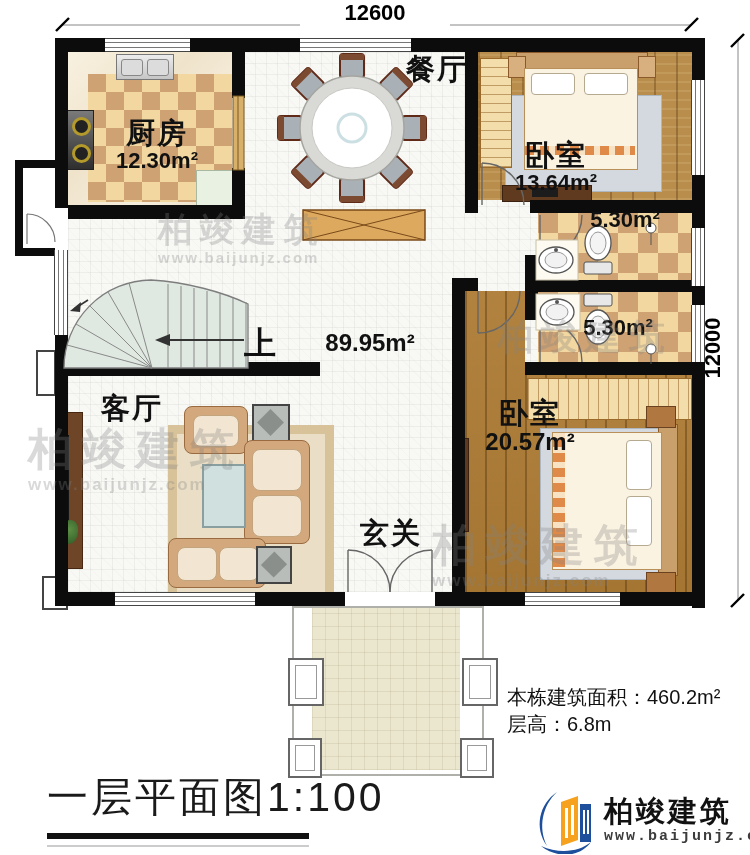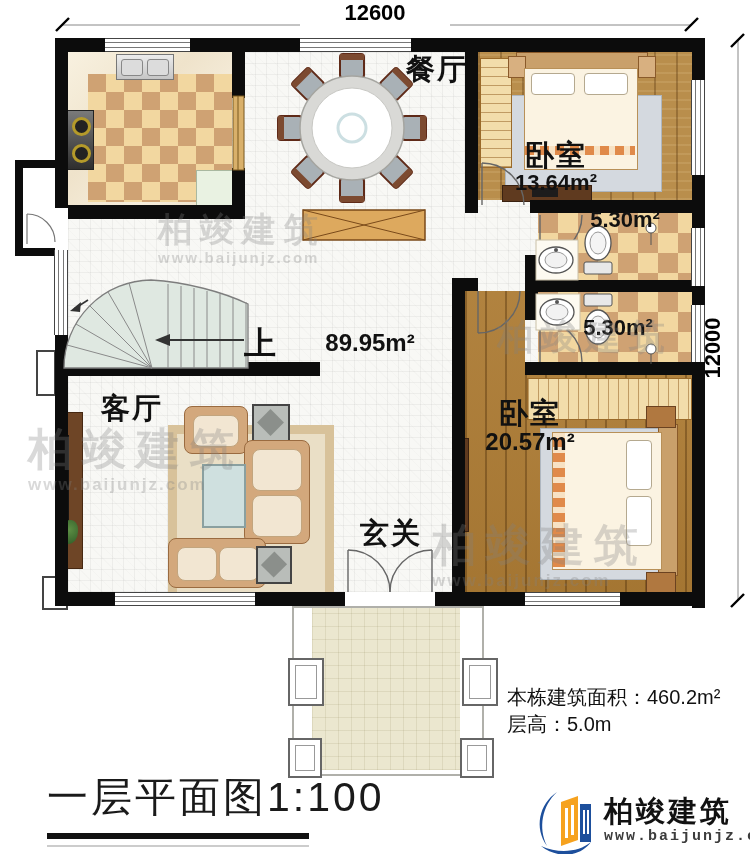--- a/index.html
+++ b/index.html
@@ -286,20 +286,24 @@
         <line x1="651" y1="354" x2="651" y2="364"></line>
     </g>
   </svg>
 
   <div class="dim" style="left:300px;top:0px;width:150px;background:#fff;">12600</div>
   <div class="dim" style="left:700px;top:408px;width:120px;transform:rotate(-90deg);transform-origin:0 0;">12000</div>
 
   <div class="label" style="left:387px;top:54px;width:100px;">
       <span class="rname">餐厅</span>
     </div>
+  <div class="label" style="left:107px;top:118px;width:100px;">
+      <span class="rname">厨房</span>
+      <span class="rarea">12.30m²</span>
+    </div>
   <div class="label" style="left:506px;top:140px;width:100px;">
       <span class="rname">卧室</span>
       <span class="rarea">13.64m²</span>
     </div>
   <div class="label" style="left:575px;top:208px;width:100px;">
       <span class="rarea">5.30m²</span>
     </div>
   <div class="label" style="left:568px;top:316px;width:100px;">
       <span class="rarea">5.30m²</span>
     </div>
@@ -315,21 +319,21 @@
     </div>
   <div class="label" style="left:240px;top:326px;width:40px;font-size:32px;">上</div>
   <div class="label" style="left:310px;top:330px;width:120px;font-size:24px;">89.95m²</div>
 
   <div class="wm" style="left:158px;top:210px;font-size:34px;letter-spacing:8px;"><span>柏竣建筑</span><span class="url">www.baijunjz.com</span></div>
   <div class="wm" style="left:28px;top:424px;font-size:44px;letter-spacing:10px;"><span>柏竣建筑</span><span class="url" style="font-size:17px;">www.baijunjz.com</span></div>
   <div class="wm" style="left:497px;top:316px;font-size:36px;letter-spacing:8px;max-width:195px;overflow:hidden;"><span>柏竣建筑</span></div>
   <div class="wm" style="left:432px;top:520px;font-size:44px;letter-spacing:10px;"><span>柏竣建筑</span><span class="url" style="font-size:17px;">www.baijunjz.com</span></div>
 
   <div class="stat" style="top:684px;"><span>本栋建筑面积：</span><span>460.2m²</span></div>
-  <div class="stat" style="top:711px;"><span>层高：</span><span>5.0m</span></div>
+  <div class="stat" style="top:711px;"><span>层高：</span><span>6.8m</span></div>
 
   <div class="plan-title">一层平面图1:100</div>
   <div class="abs" style="left:47px;top:833px;width:262px;height:6px;background:#111;z-index:10;"></div>
   <div class="abs" style="left:47px;top:845px;width:262px;height:2px;background:#ccc;z-index:10;"></div>
 
   <svg width="66" height="66" viewBox="0 0 66 66" style="position:absolute;left:533px;top:788px;z-index:10;">
     <path d="M24,4 C6,16 1,40 14,58 C5,40 9,18 24,4 Z" fill="#1d4f9c"></path>
     <path d="M8,58 C26,72 48,68 58,54 C46,64 26,66 8,58 Z" fill="#1d4f9c"></path>
     <polygon points="28,14 45,8 45,52 28,58" fill="#f6a21f"></polygon>
     <rect x="32" y="20" width="3" height="30" fill="#fff"></rect>

